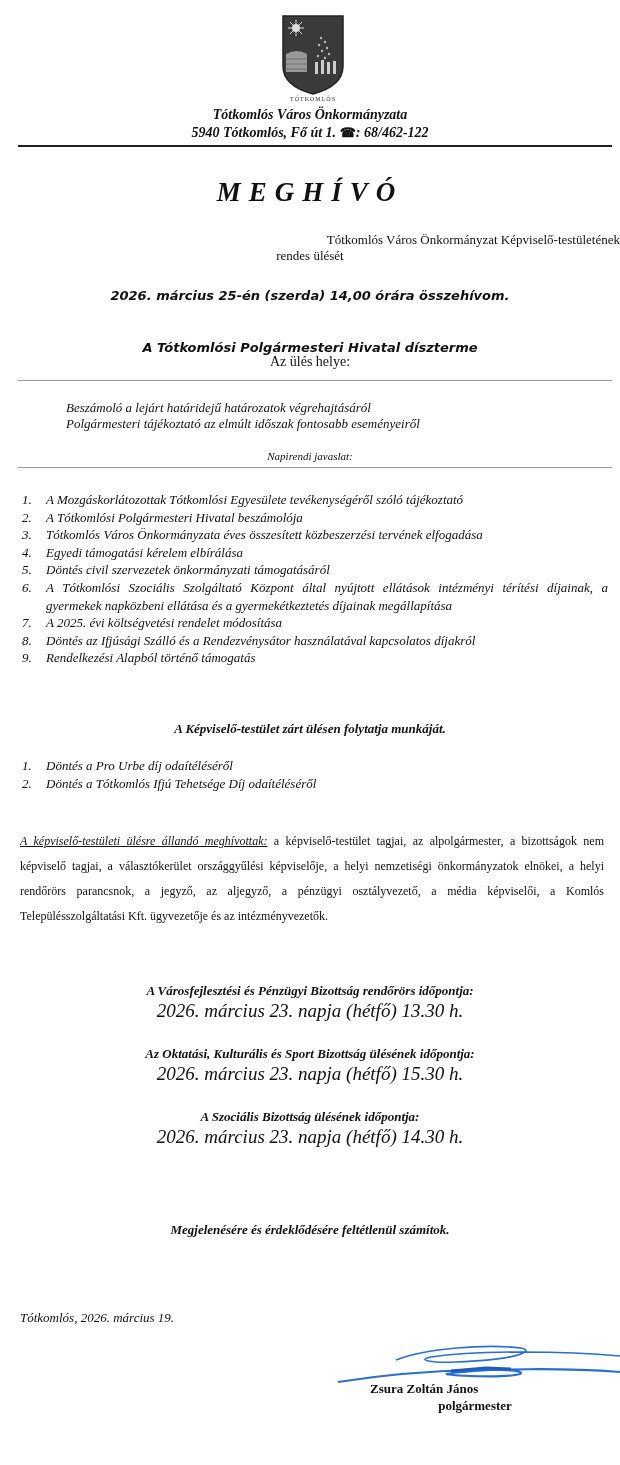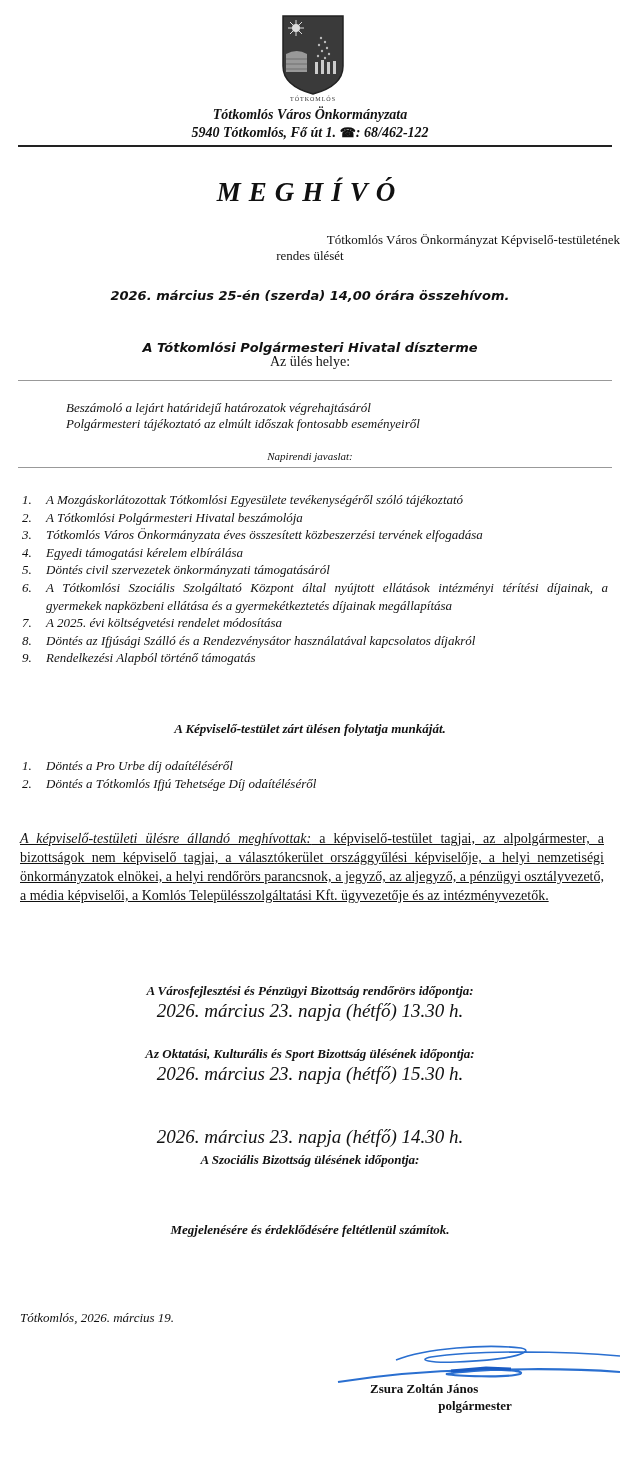--- a/index.html
+++ b/index.html
@@ -36,28 +36,28 @@
 
   .agenda { left: 22px; width: 586px; font-size: 13px; font-style: italic; line-height: 17.6px; }
   .agenda .row { display: flex; }
   .agenda .num { width: 24px; flex: none; }
   .agenda .txt { flex: 1; text-align: justify; }
   #agenda-list { top: 491px; }
 
   #closed-heading { top: 721px; font-size: 13px; font-weight: bold; font-style: italic; }
   #closed-list { top: 757px; }
 
-  #invitees { left: 20px; width: 584px; top: 829px; font-size: 14px; line-height: 19px; text-align: justify; text-decoration: underline; }
+  #invitees { left: 20px; width: 584px; top: 829px; font-size: 12px; line-height: 25px; text-align: justify; }
   #invitees .lead { font-style: italic; text-decoration: underline; }
 
   .cmt-title { font-size: 13px; font-weight: bold; font-style: italic; }
   .cmt-time { font-size: 19px; font-style: italic; }
   #cmt1-title { top: 983px; } #cmt1-time { top: 1000px; }
   #cmt2-title { top: 1046px; } #cmt2-time { top: 1063px; }
-  #cmt3-title { top: 1109px; margin-top: 43px; } #cmt3-time { top: 1126px; }
+  #cmt3-title { top: 1109px; } #cmt3-time { top: 1126px; }
 
   #closing { top: 1222px; font-size: 13px; font-weight: bold; font-style: italic; }
   #place-date { left: 20px; top: 1310px; font-size: 13px; font-style: italic; }
 
   #signature { left: 336px; top: 1338px; width: 284px; height: 50px; }
   #signer-name { left: 370px; width: 210px; text-align: left; top: 1381px; font-size: 13px; font-weight: bold; }
   #signer-title { left: 370px; width: 210px; text-align: center; top: 1398px; font-size: 13px; font-weight: bold; }
 </style>
 </head>
 <body>

